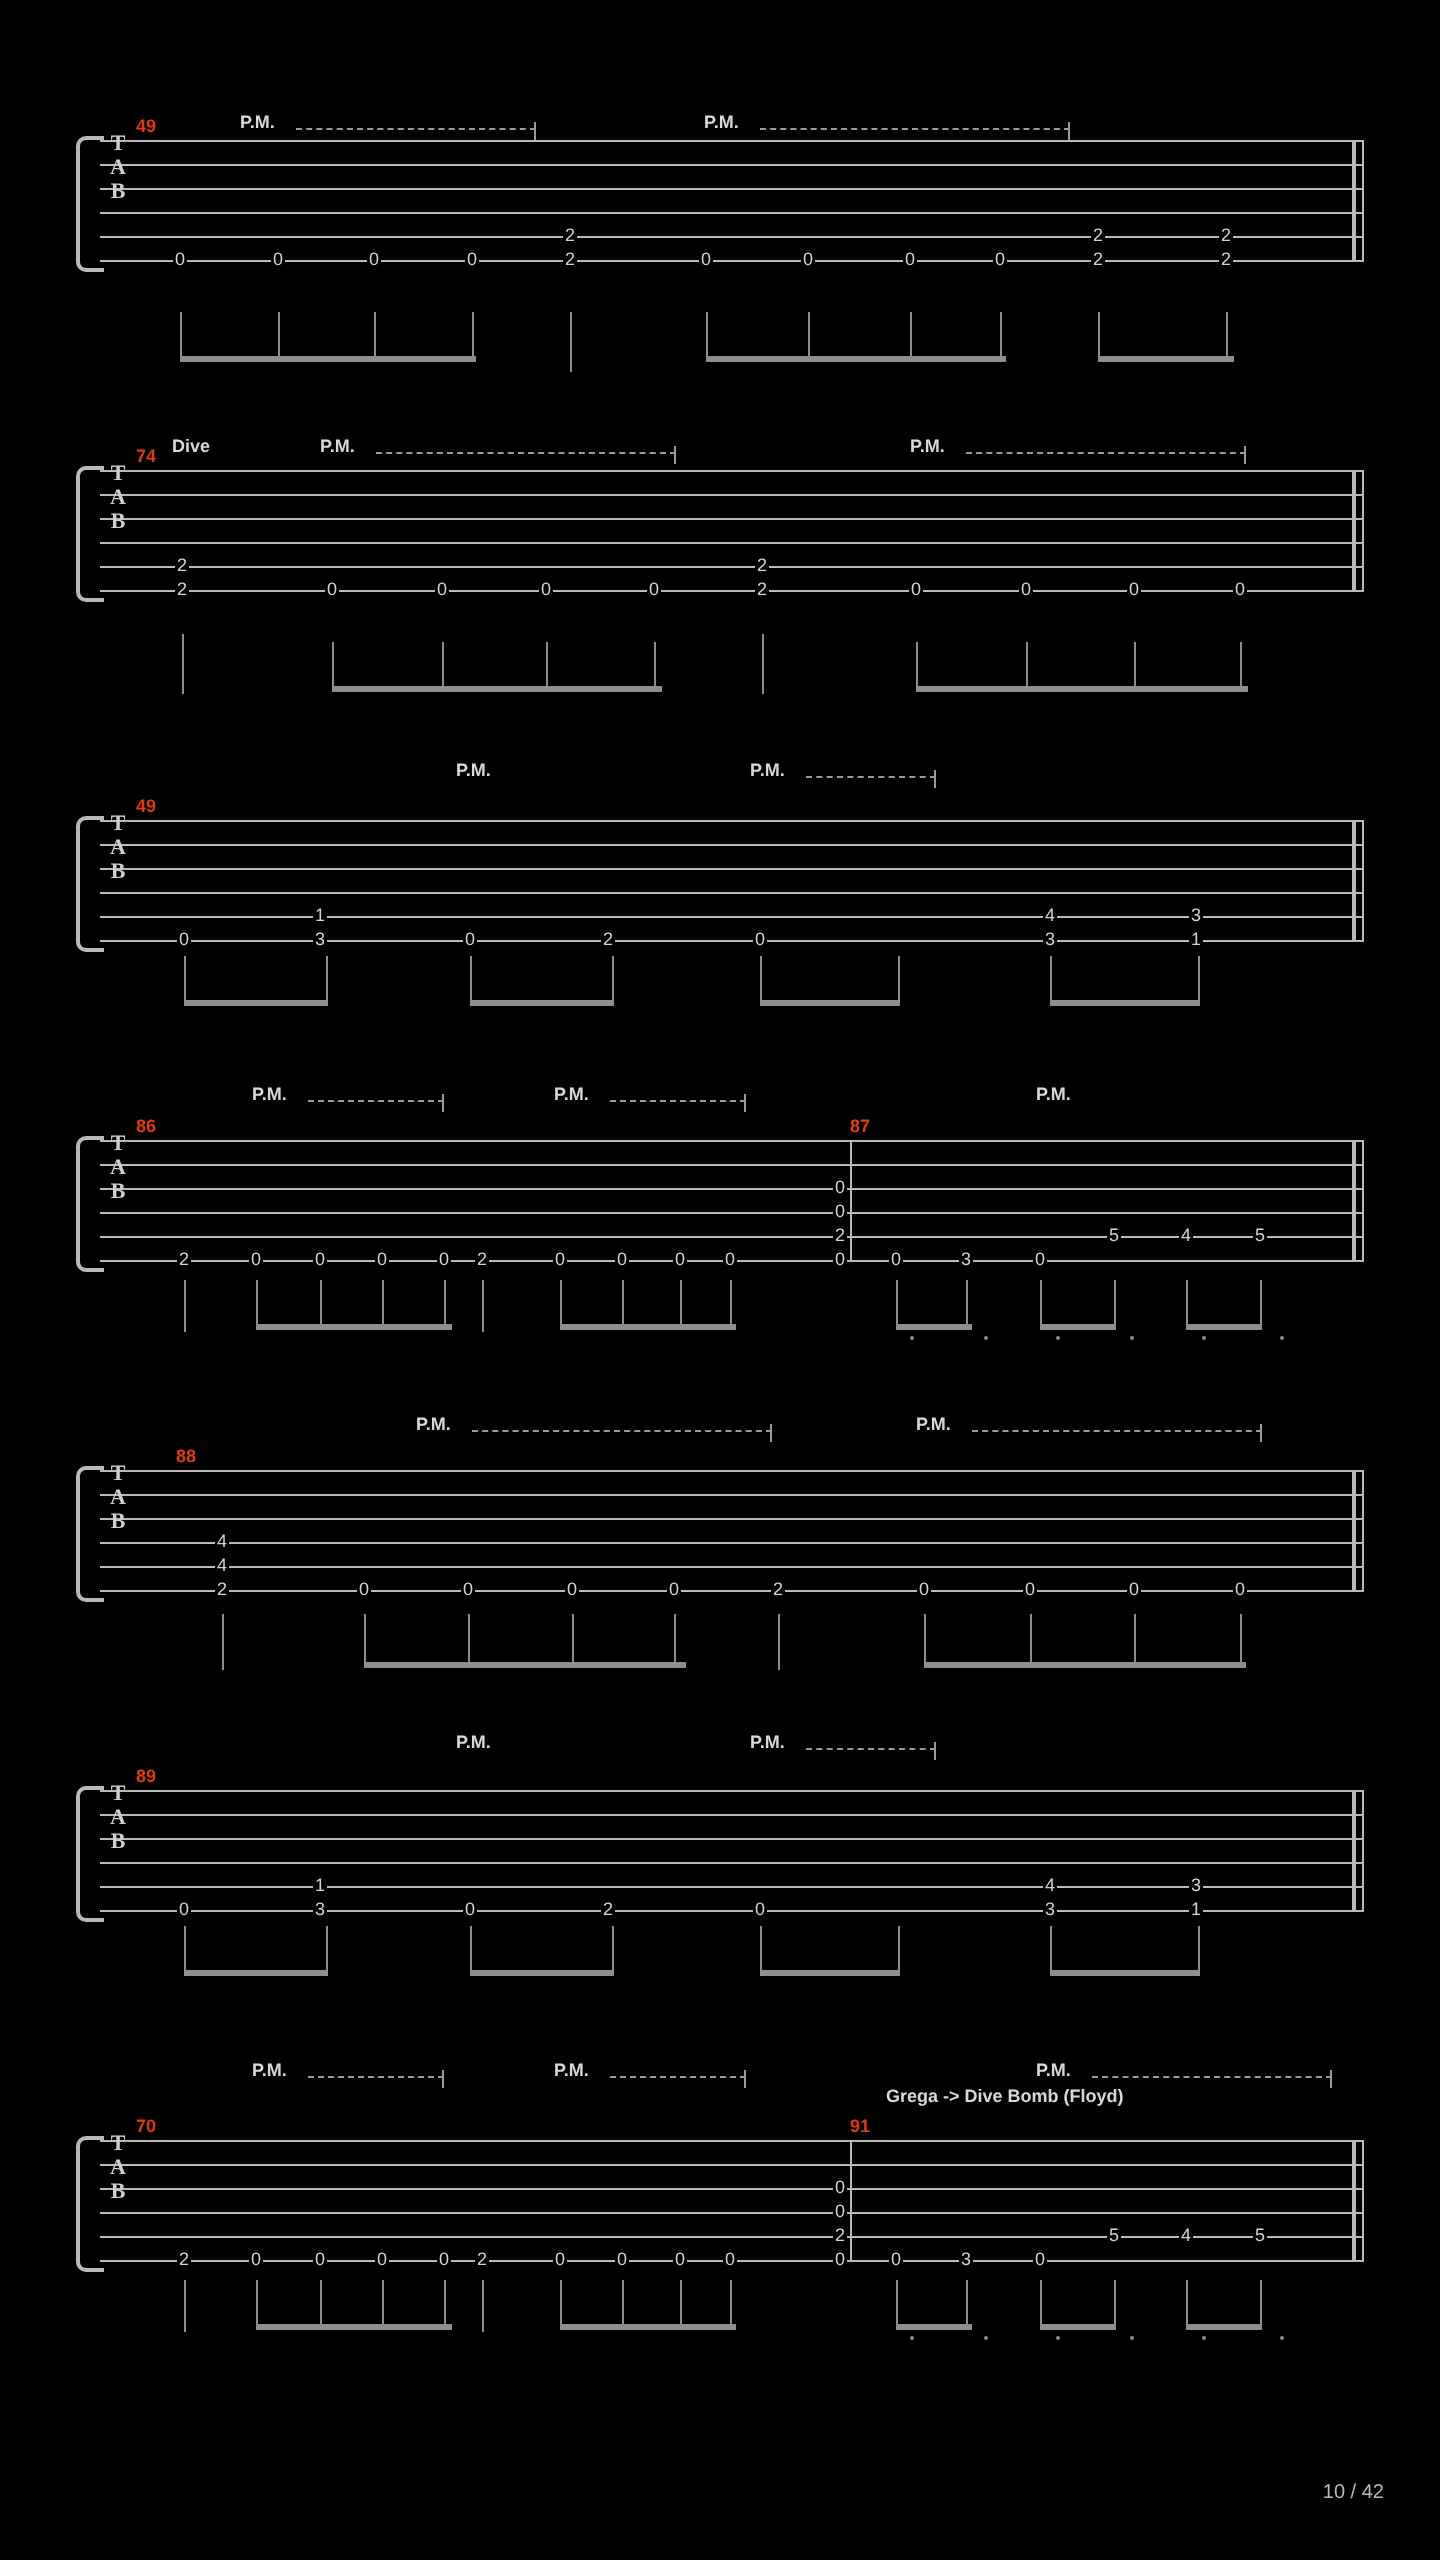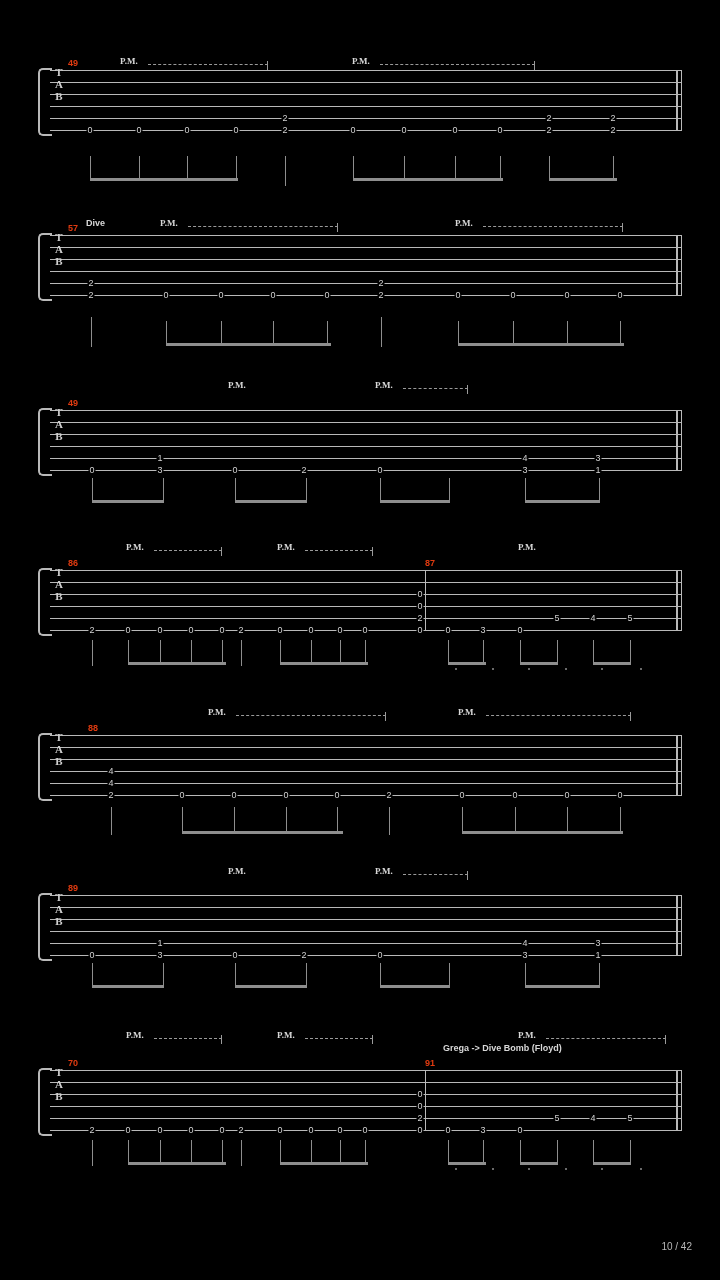--- a/index.html
+++ b/index.html
@@ -107,21 +107,21 @@
     transform: translate(-50%, -50%);
     white-space: nowrap;
   }
 
   
   .pm {
     position: absolute;
     font-size: 9px;
     font-weight: bold;
     color: #d8d8d8;
-    font-family: Liberation Serif, serif;
+    font-family: Liberation Sans, sans-serif;
     white-space: nowrap;
     text-align: center;
   }
   .pmline {
     position: absolute;
     height: 1px;
     border-top: 1px dashed #9a9a9a;
   }
   .pmline:after {
     content: "";
@@ -226,21 +226,21 @@
       <div class="beam" style="left: 90px; top: 108px; width: 148px;"></div>
       <div class="beam" style="left: 353px; top: 108px; width: 150px;"></div>
       <div class="beam" style="left: 549px; top: 108px; width: 68px;"></div>
     </div>
     <div class="system" style="top: 235px;">
       <div class="textlabel" style="left: 86px; top: -17px;">Dive</div>
       <div class="pm" style="left: 160px; top: -17px;">P.M.</div>
       <div class="pmline" style="left: 188px; top: -9px; width: 150px;"></div>
       <div class="pm" style="left: 455px; top: -17px;">P.M.</div>
       <div class="pmline" style="left: 483px; top: -9px; width: 140px;"></div>
-      <div class="measnum" style="left: 68px; top: -12px; color: rgb(225, 59, 16);">57</div>
+      <div class="measnum" style="left: 68px; top: -12px; color: rgb(225, 59, 16);">74</div>
       <div class="staff">
         <div class="sline l0"></div>
         <div class="sline l1"></div>
         <div class="sline l2"></div>
         <div class="sline l3"></div>
         <div class="sline l4"></div>
         <div class="sline l5"></div>
         <div class="brace"></div>
         <div class="tabword">
           <div>T</div>

